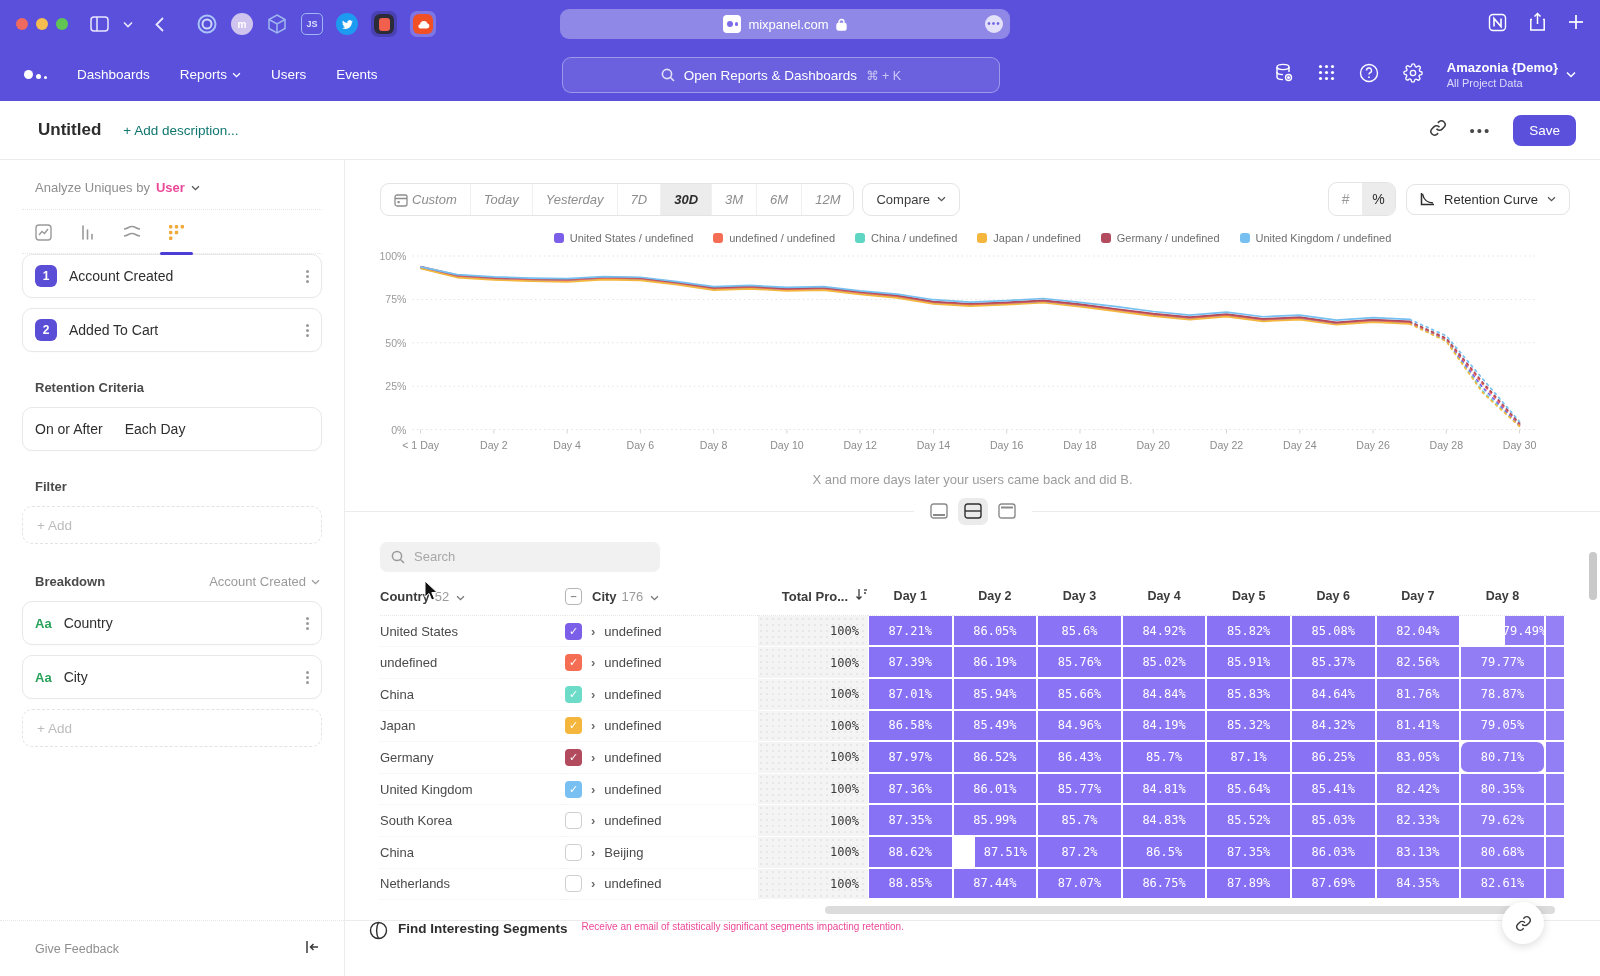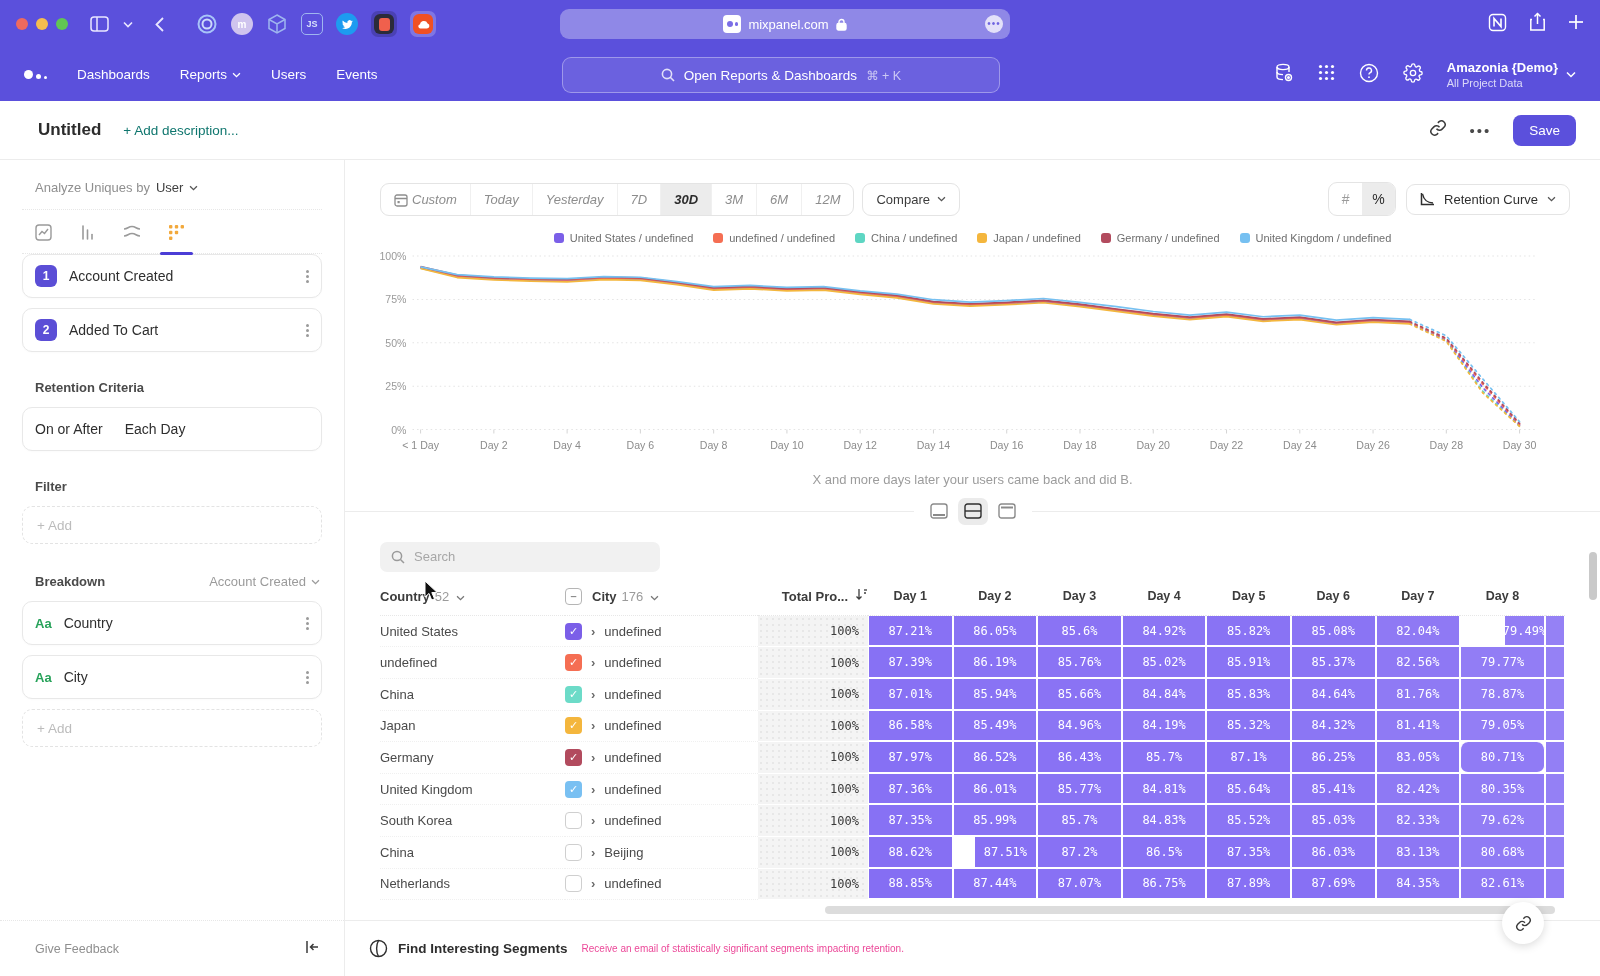--- a/index.html
+++ b/index.html
@@ -40,21 +40,21 @@
   .save-btn { background:#5b50dc; color:#fff; font-size:13.5px; border:none; border-radius:8px; padding:8px 16px; cursor:pointer; }
   .ellipsis-btn { color:#4a4a4a; font-size:15px; letter-spacing:2px; }
 
   
   .body-row { display:flex; height:816px; }
   .sidebar { width:345px; border-right:1px solid #ececec; position:relative; padding:0 22px; flex-shrink:0; }
   .main { flex:1; position:relative; }
 
   
   .analyze-row { padding:20px 0 14px 13px; font-size:13px; color:#8f8f8f; display:flex; align-items:center; gap:6px; border-bottom:1px dotted #e7e7e7; }
-  .analyze-row b { color:#404040; font-weight:normal; }
+  .analyze-row b { color:#ec4899; font-weight:bold; }
   .sb-tabs { display:flex; gap:27px; padding:14px 0 0 13px; border-bottom:1px dotted #e7e7e7; }
   .sb-tab { padding-bottom:12px; position:relative; display:flex; }
   .sb-tab.active:after { content:""; position:absolute; left:-8px; right:-8px; bottom:-2px; height:3px; background:#4b3dd6; border-radius:2px; }
   .sb-section-title { font-size:14px; font-weight:bold; color:#3a3a3a; padding:20px 0 12px 13px; display:flex; align-items:center; gap:6px; }
   .sb-card { border:1px solid #e8e8e8; border-radius:10px; height:44px; display:flex; align-items:center; padding:0 12px; margin-bottom:10px; background:#fff; box-shadow:0 1px 2px rgba(0,0,0,0.02); }
   .step-badge { width:22px; height:22px; background:#5b4ed6; border-radius:6px; color:#fff; font-size:12px; font-weight:bold; display:flex; align-items:center; justify-content:center; margin-right:12px; }
   .sb-card .label { font-size:14px; color:#2e2e2e; }
   .kebab { margin-left:auto; color:#9a9a9a; font-size:13px; line-height:5px; display:flex; flex-direction:column; gap:2px; align-items:center; }
   .kebab i { width:3px; height:3px; border-radius:50%; background:#9a9a9a; display:block; }
   .sb-label { font-size:13px; font-weight:bold; color:#4a4a4a; padding:18px 0 12px 13px; display:flex; align-items:center; }
@@ -103,21 +103,21 @@
   .cell.day { justify-content:center; font-family:"DejaVu Sans Mono", monospace; font-size:12px; color:#fff; border:1px solid #fff; border-width:0 1px 2px 1px; }
   .cell.sliver { border-bottom:2px solid #fff; }
   .checkbox { width:17px; height:17px; border-radius:4px; display:flex; align-items:center; justify-content:center; color:#fff; font-size:11px; flex-shrink:0; }
   .checkbox.unchecked { background:#fff; border:1.5px solid #cfcfcf; }
   .checkbox.indet { background:#fff; border:1.5px solid #b5b5b5; color:#8a8a8a; font-weight:bold; }
   .expand { color:#6a6a6a; font-size:13px; font-weight:bold; }
   .sort-ic { margin-left:7px; }
 
   
   .hscroll { position:absolute; left:480px; bottom:62px; width:730px; height:8px; background:#dcdcdc; border-radius:4px; }
-  .main-footer { position:absolute; left:0; right:0; bottom:0; height:56px; border-top:1px solid #ececec; display:flex; align-items:center; padding:0 24px 0 24px; background:#fff; }
+  .main-footer { position:absolute; left:0; right:0; bottom:0; height:56px; border-top:1px solid #ececec; display:flex; align-items:flex-start; padding:0 24px 0 24px; background:#fff; }
   .mf-title { font-size:13.5px; font-weight:bold; color:#2e2e2e; margin:0 14px 0 10px; }
   .mf-desc { font-size:10px; color:#ec4899; }
   .link-fab { position:absolute; right:56px; bottom:32px; width:42px; height:42px; background:#fff; border-radius:50%; box-shadow:0 2px 10px rgba(0,0,0,0.15); display:flex; align-items:center; justify-content:center; }
   .vscroll { position:absolute; right:3px; top:552px; width:8px; height:48px; background:#c9c9c9; border-radius:4px; }
   .cursor { position:absolute; left:423px; top:580px; pointer-events:none; z-index:50; }
 </style>
 </head>
 <body>
 
 <div class="browser-bar">

